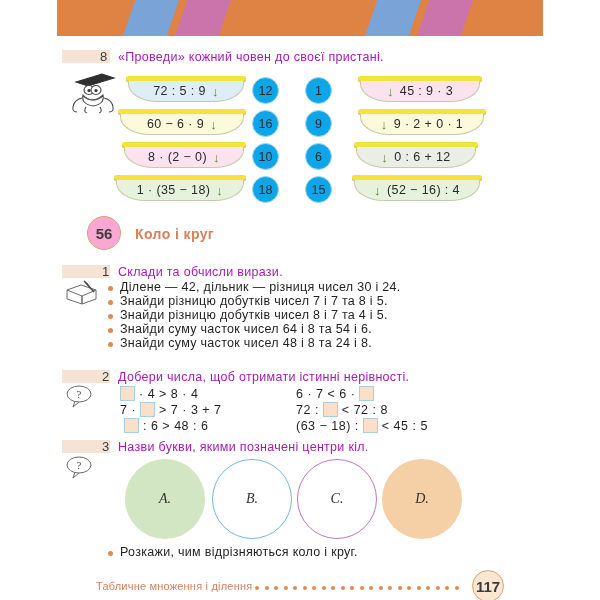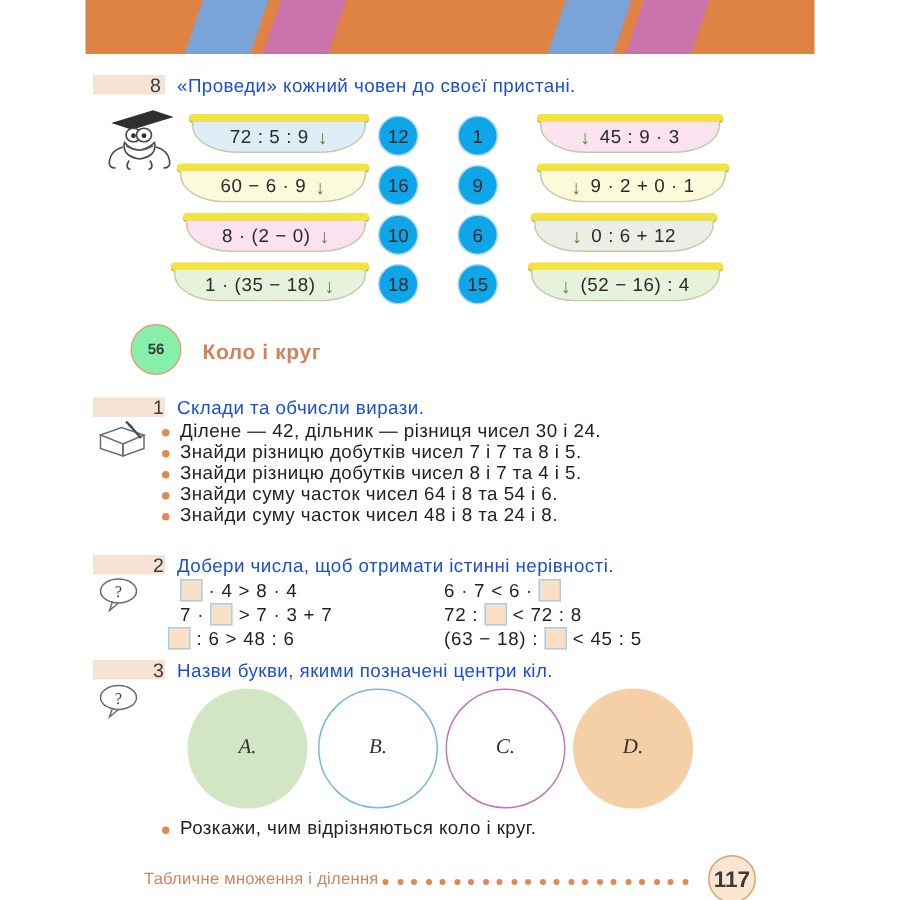--- a/index.html
+++ b/index.html
@@ -49,21 +49,21 @@
   }
   .exnum {
     position: absolute;
     font-size: 13px;
     color: #3b3b3b;
     font-family: "Liberation Sans", sans-serif;
   }
   .extext {
     position: absolute;
     font-size: 12.5px;
-    color: #1d4ed8;
+    color: #a21caf;
     letter-spacing: 0.3px;
     white-space: nowrap;
   }
 
   
   .boat {
     position: absolute;
     height: 26px;
   }
   .boat .deck {
@@ -116,27 +116,27 @@
     justify-content: center;
     font-size: 12.5px;
     color: #2b2b2b;
   }
 
   
   .sec-circle {
     position: absolute;
     width: 34px; height: 34px;
     border-radius: 50%;
-    background: #86efac;
+    background: #f9a8d4;
     border: 1.5px solid #dba571;
     box-sizing: border-box;
     display: flex;
     align-items: center;
     justify-content: center;
-    font-size: 10px;
+    font-size: 15px;
     font-weight: bold;
     color: #3b3b3b;
   }
   .sec-title {
     position: absolute;
     font-size: 14px;
     font-weight: bold;
     color: #d4825c;
     letter-spacing: 0.4px;
   }
@@ -386,21 +386,21 @@
 
 <div class="ineq" style="left:120px; top:386px;">
   <span class="blank"></span>
   <span> · 4 &gt; 8 · 4</span>
 </div>
 <div class="ineq" style="left:120px; top:402px;">
   <span>7 · </span>
   <span class="blank"></span>
   <span> &gt; 7 · 3 + 7</span>
 </div>
-<div class="ineq" style="left:112px; top:418px;">
+<div class="ineq" style="left:124px; top:418px;">
   <span class="blank"></span>
   <span> : 6 &gt; 48 : 6</span>
 </div>
 
 <div class="ineq" style="left:296px; top:386px;">
   <span>6 · 7 &lt; 6 · </span>
   <span class="blank"></span>
 </div>
 <div class="ineq" style="left:296px; top:402px;">
   <span>72 : </span>

